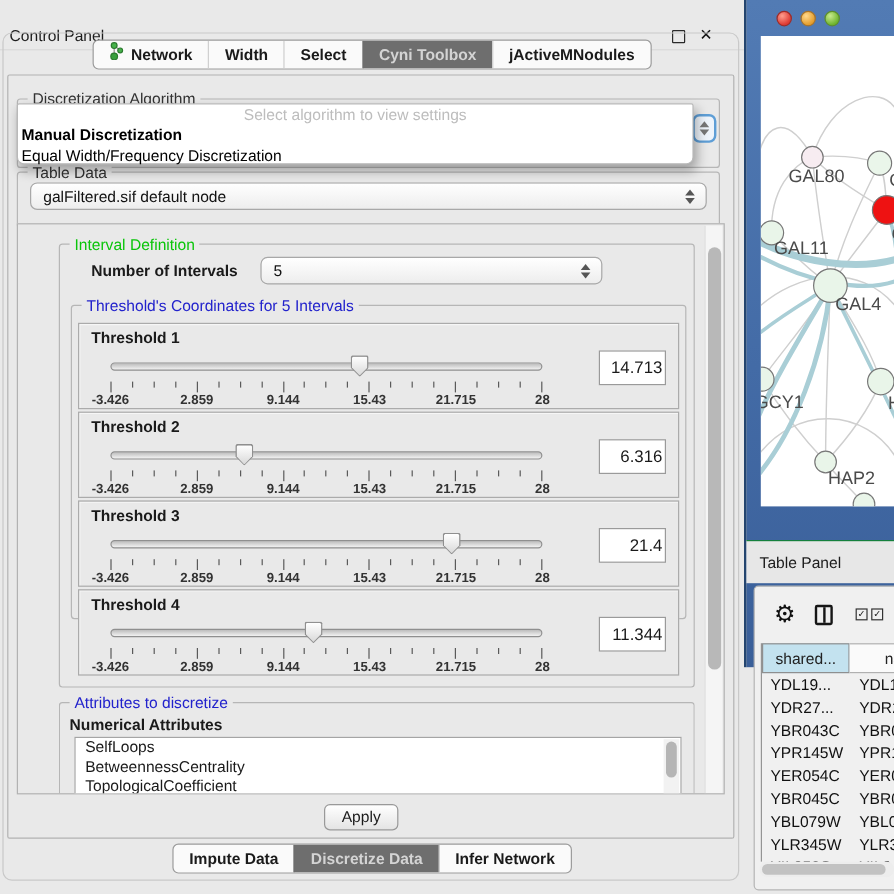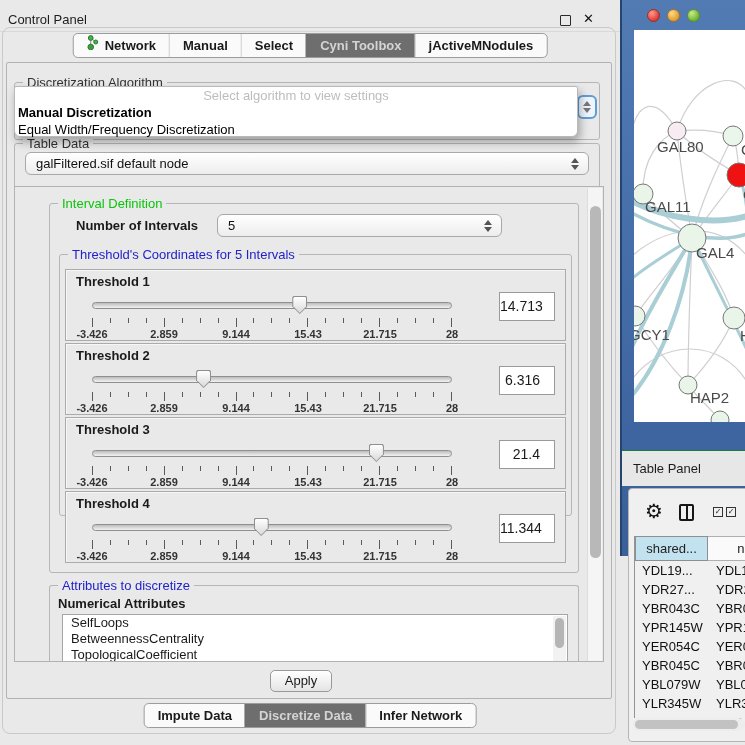--- a/index.html
+++ b/index.html
@@ -2,21 +2,21 @@
 <html><head>
 <meta charset="utf-8">
 <style>
   * { margin:0; padding:0; box-sizing:border-box; }
   html,body { width:745px; height:745px; overflow:hidden; }
   body { font-family:"Liberation Sans","DejaVu Sans",sans-serif; background:#e9e9e9; position:relative; font-size:13px; color:#1a1a1a; }
   .abs { position:absolute; }
 
   
   #control-panel { left:0; top:0; width:620px; height:745px; background:#e9e9e9; }
-  #titlebar { left:0; top:8px; width:620px; height:24px; border-bottom:1px solid #d9d9d9;padding-left:48px; }
+  #titlebar { left:0; top:18px; width:620px; height:24px; border-bottom:1px solid #d9d9d9;padding-left:48px; }
   #titlebar .title { left:8px; top:4px; font-size:13px; color:#1c1c1c; }
   #float-icon { left:560px; top:7px; width:11px; height:11px; border:1.5px solid #2a2a2a; border-radius:1px; }
   #close-icon { left:583px; top:3px; font-size:13px; font-weight:bold; color:#111; }
 
   #outer-frame { left:2px; top:27px; width:614px; height:707px; border:1px solid #c9c9c9; border-radius:8px; }
   #main-panel { left:6px; top:62px; width:606px; height:637px; border:1px solid #b2b2b2; border-radius:2px; background:#e9e9e9; }
 
   
   .tabbar { top:33px; left:50%; transform:translateX(-50%); display:inline-flex; border:1px solid #9c9c9c; border-radius:5px; overflow:hidden; background:#fafafa; height:25px; z-index:6; white-space:nowrap;text-align:center; }
   .tabbar .tab { padding:0 13px; line-height:23px; font-weight:bold; font-size:13px; color:#1a1a1a; border-left:1px solid #cfcfcf; display:flex; align-items:center; gap:5px; }
@@ -60,21 +60,21 @@
   .thr-label { position:absolute; left:10px; top:4px; font-weight:bold; }
   .slider { position:absolute; left:26px; top:24px; width:360px; height:46px; }
   .groove { position:absolute; left:0; top:8px; width:100%; height:7px; border:1px solid #8f8f8f; border-radius:4px; background:linear-gradient(#bdbdbd,#f2f2f2); }
   .thumb-sl { position:absolute; top:2px; width:15px; height:18px; background:#8f8f8f; clip-path:polygon(8% 0,92% 0,100% 8%,100% 58%,50% 100%,0 58%,0 8%); }
   .thumb-sl::after { content:""; position:absolute; left:1px; right:1px; top:1px; bottom:1px; background:linear-gradient(#ffffff,#d9d9d9); clip-path:polygon(8% 0,92% 0,100% 8%,100% 58%,50% 100%,0 58%,0 8%); }
   .ticks { position:absolute; left:0; top:24px; width:100%; height:9px; display:flex; justify-content:space-between; }
   .tick { width:1px; background:#5a5a5a; height:5px; }
   .tick.major { height:9px; }
   .tlabels { position:absolute; left:0; top:34px; width:100%; height:12px; }
   .tlabel { position:absolute; transform:translateX(-50%); font-size:11px; font-weight:bold; color:#333; white-space:nowrap; }
-  .thr-value { position:absolute; right:10px; top:22px; width:56px; height:29px; border:1px solid #9a9a9a; background:#fff; font-size:14px; line-height:27px; text-align:right; padding-right:14px; }
+  .thr-value { position:absolute; right:10px; top:22px; width:56px; height:29px; border:1px solid #9a9a9a; background:#fff; font-size:14px; line-height:27px; text-align:right; padding-right:2px; }
 
   #attr-group { left:34px; top:398px; width:530px; height:90px; border-bottom:none; }
   #attr-subtitle { left:8px; top:10px; font-weight:bold; }
   #attr-list { left:12px; top:28px; width:506px; height:62px; background:#fff; border:1px solid #a5a5a5; overflow:hidden; }
   #attr-list .item { padding-left:8px; line-height:16px; font-size:13px; }
   #attr-scrollbar { right:1px; top:1px; width:13px; height:58px; background:#f2f2f2; }
   #attr-scrollbar .thumb { position:absolute; left:2px; top:2px; width:9px; height:30px; background:#b5b5b5; border-radius:5px; }
 
   #apply-btn { left:270px; top:670px; width:62px; height:22px; border:1px solid #999; border-radius:5px; background:linear-gradient(#ffffff,#e4e4e4); text-align:center; line-height:20px; }
 
@@ -128,21 +128,21 @@
         <span><svg width="13" height="15" viewBox="0 0 13 15">
             <line x1="4" y1="3" x2="4" y2="12" stroke="#8a8a8a"></line>
             <line x1="4" y1="3" x2="9" y2="7" stroke="#8a8a8a"></line>
             <circle cx="4" cy="3" r="2.4" fill="#46b24a" stroke="#2c7a2f"></circle>
             <circle cx="9" cy="7" r="2" fill="#46b24a" stroke="#2c7a2f"></circle>
             <circle cx="4" cy="12" r="2.8" fill="#39a03d" stroke="#2c7a2f"></circle>
           </svg></span>
         <span>Network</span>
       </div>
       <div class="tab">
-        <span>Manual</span>
+        <span>Width</span>
       </div>
       <div class="tab">
         <span>Select</span>
       </div>
       <div class="tab selected">
         <span>Cyni Toolbox</span>
       </div>
       <div class="tab">
         <span>jActiveMNodules</span>
       </div>

